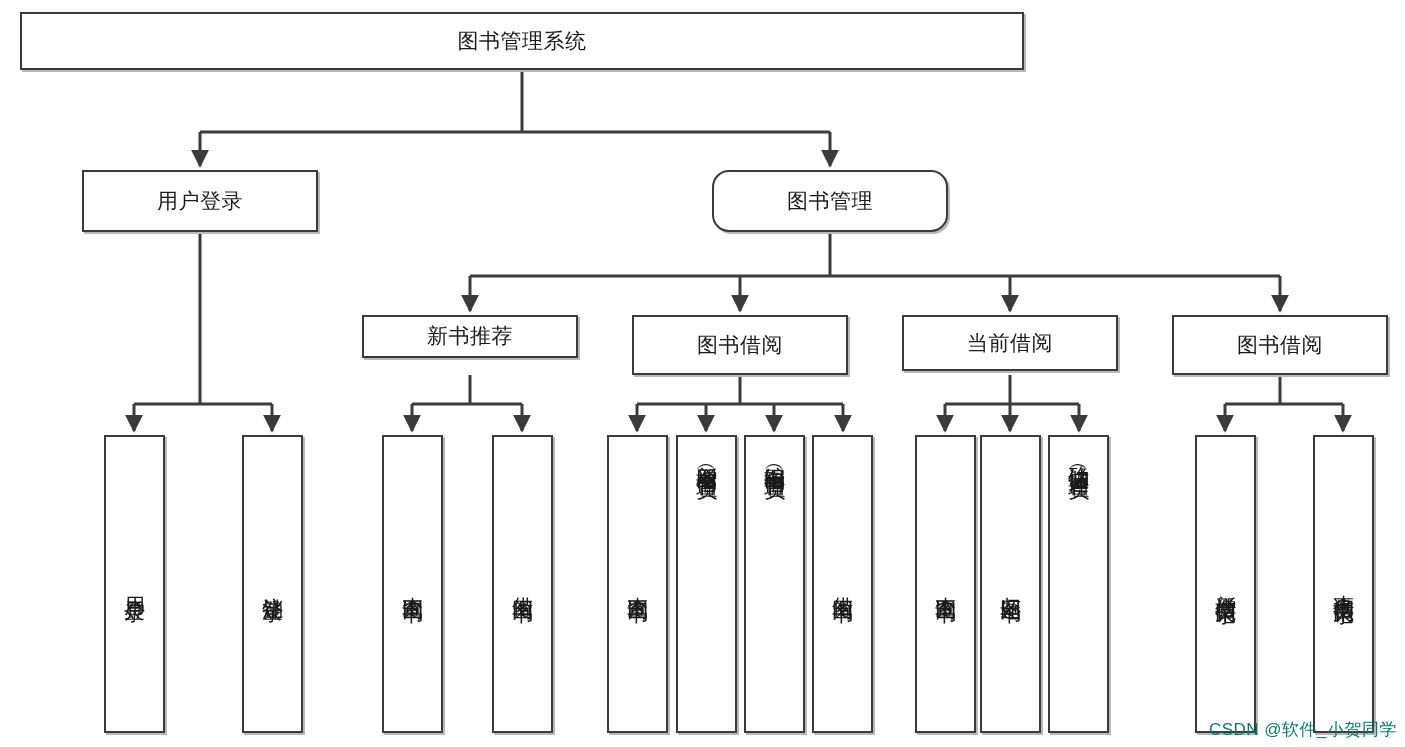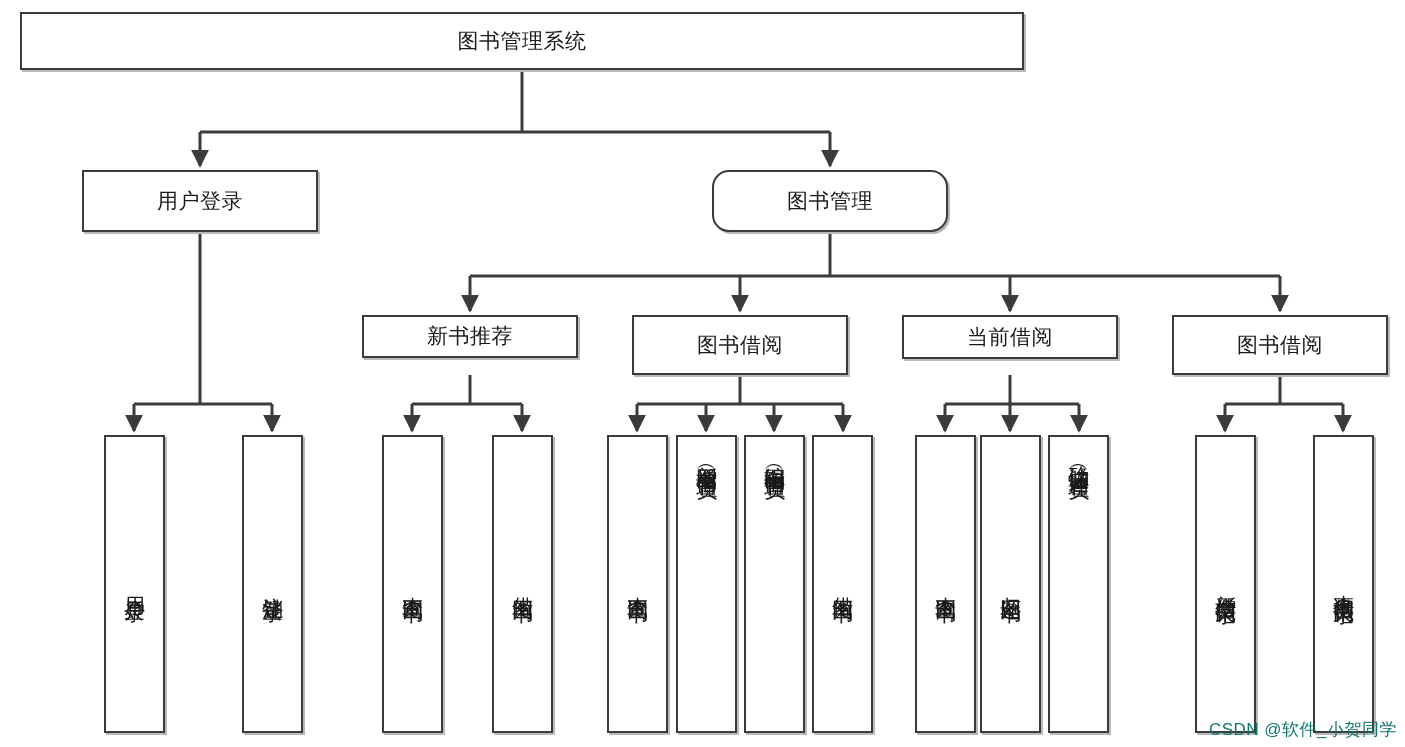--- a/index.html
+++ b/index.html
@@ -138,21 +138,21 @@
   <div class="node" style="left:712px; top:170px; width:236px; height:62px;border-radius:17px;">
     <span class="node-label">图书管理</span>
   </div>
 
   <div class="node" style="left:362px; top:315px; width:216px; height:43px;">
     <span class="node-label">新书推荐</span>
   </div>
   <div class="node" style="left:632px; top:315px; width:216px; height:60px;">
     <span class="node-label">图书借阅</span>
   </div>
-  <div class="node" style="left:902px; top:315px; width:216px; height:44px;">
+  <div class="node" style="left:902px; top:315px; width:216px; height:56px;">
     <span class="node-label">当前借阅</span>
   </div>
   <div class="node" style="left:1172px; top:315px; width:216px; height:60px;">
     <span class="node-label">图书借阅</span>
   </div>
 
   <div class="node vertical centered" style="left:104px; top:435px; width:61px; height:298px;">
     <span class="node-label">用户登录</span>
   </div>
   <div class="node vertical centered" style="left:242px; top:435px; width:61px; height:298px;">

